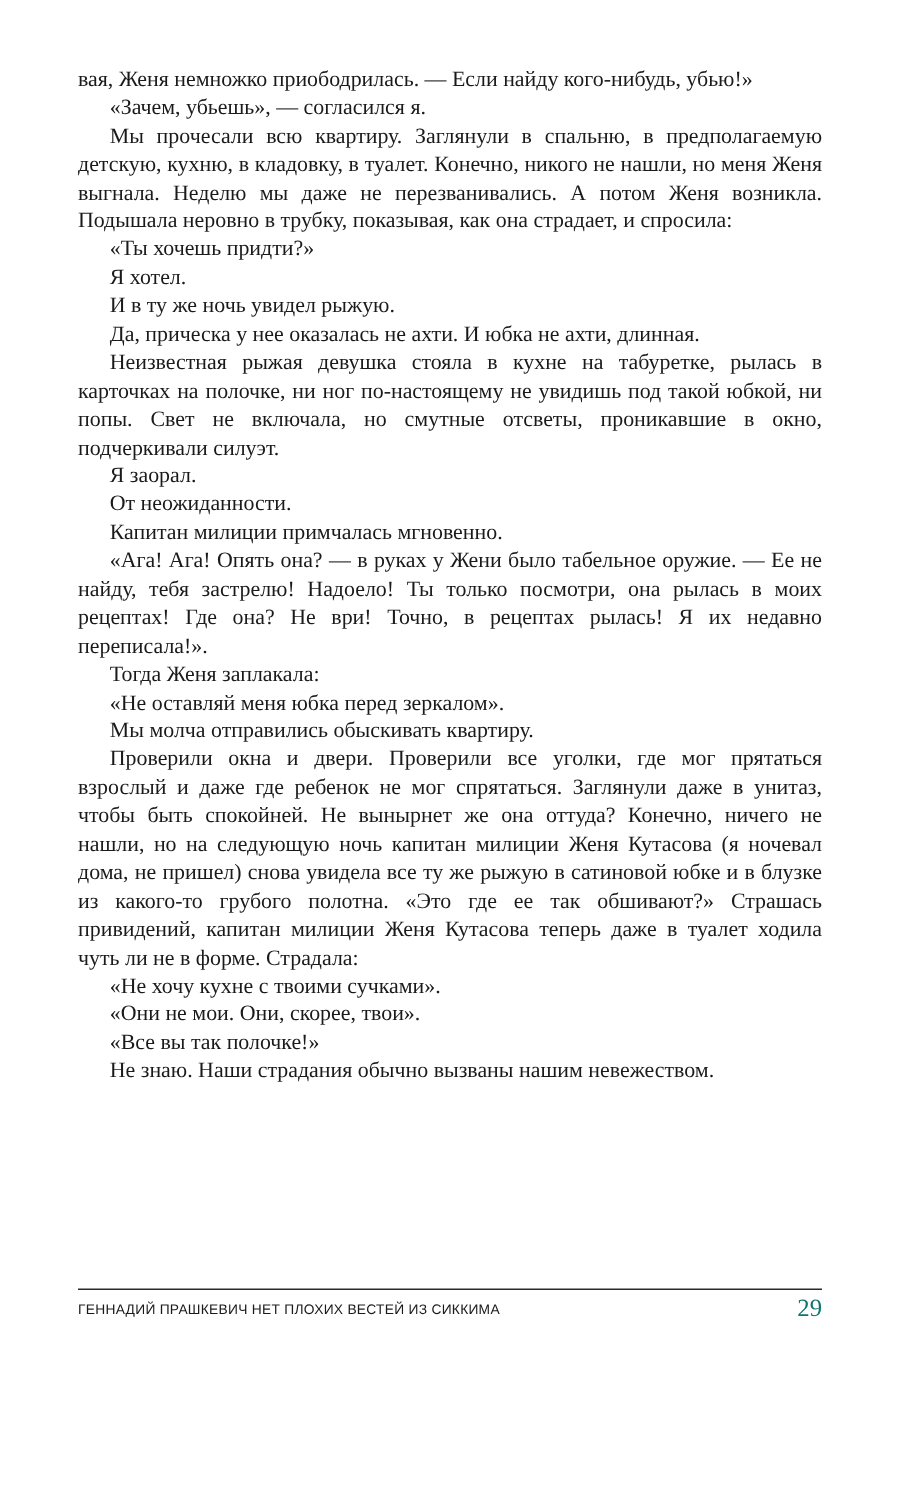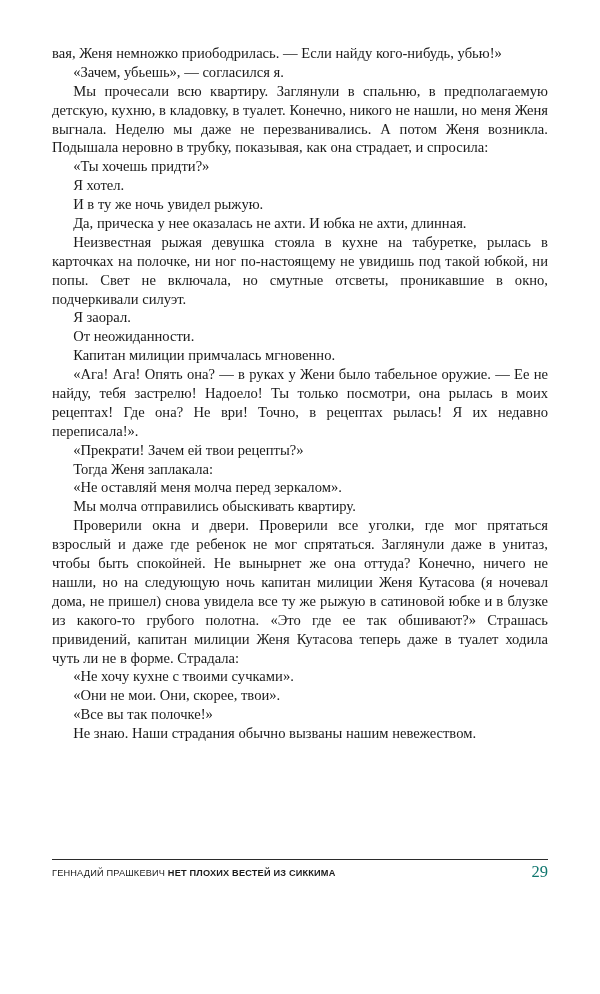--- a/index.html
+++ b/index.html
@@ -58,21 +58,21 @@
     font-family: "Liberation Sans", sans-serif;
     font-size: 9.2px;
     letter-spacing: 0.02em;
     white-space: nowrap;
   }
   .footer-left .author {
     font-weight: normal;
     color: #1a1a1a;
   }
   .footer-left .title {
-    font-weight: bold;
+    font-weight: normal;
     color: #1a1a1a;
   }
   .footer-right {
     position: absolute;
     right: 0;
     top: -6px;
     font-family: "Liberation Serif", serif;
     font-size: 16.5px;
     color: #0f766e;
   }
@@ -87,23 +87,22 @@
     <p>Мы прочесали всю квартиру. Заглянули в спальню, в предполагаемую детскую, кухню, в кладовку, в туалет. Конечно, никого не нашли, но меня Женя выгнала. Неделю мы даже не перезванивались. А потом Женя возникла. Подышала неровно в трубку, показывая, как она страдает, и спросила:</p>
     <p>«Ты хочешь придти?»</p>
     <p>Я хотел.</p>
     <p>И в ту же ночь увидел рыжую.</p>
     <p>Да, прическа у нее оказалась не ахти. И юбка не ахти, длинная.</p>
     <p>Неизвестная рыжая девушка стояла в кухне на табуретке, рылась в карточках на полочке, ни ног по-настоящему не увидишь под такой юбкой, ни попы. Свет не включала, но смутные отсветы, проникавшие в окно, подчеркивали силуэт.</p>
     <p>Я заорал.</p>
     <p>От неожиданности.</p>
     <p>Капитан милиции примчалась мгновенно.</p>
     <p>«Ага! Ага! Опять она? — в руках у Жени было табельное оружие. — Ее не найду, тебя застрелю! Надоело! Ты только посмотри, она рылась в моих рецептах! Где она? Не ври! Точно, в рецептах рылась! Я их недавно переписала!».</p>
-    <p>«Прекрати! Зачем ей твои рецепты?»</p>
     <p>Тогда Женя заплакала:</p>
-    <p>«Не оставляй меня молча перед зеркалом».</p>
+    <p>«Не оставляй меня юбка перед зеркалом».</p>
     <p>Мы молча отправились обыскивать квартиру.</p>
     <p>Проверили окна и двери. Проверили все уголки, где мог прятаться взрослый и даже где ребенок не мог спрятаться. Заглянули даже в унитаз, чтобы быть спокойней. Не вынырнет же она оттуда? Конечно, ничего не нашли, но на следующую ночь капитан милиции Женя Кутасова (я ночевал дома, не пришел) снова увидела все ту же рыжую в сатиновой юбке и в блузке из какого-то грубого полотна. «Это где ее так обшивают?» Страшась привидений, капитан милиции Женя Кутасова теперь даже в туалет ходила чуть ли не в форме. Страдала:</p>
     <p>«Не хочу кухне с твоими сучками».</p>
     <p>«Они не мои. Они, скорее, твои».</p>
     <p>«Все вы так полочке!»</p>
     <p>Не знаю. Наши страдания обычно вызваны нашим невежеством.</p>
   </div>
 
   <div class="footer">
     <div class="footer-rule"></div>

